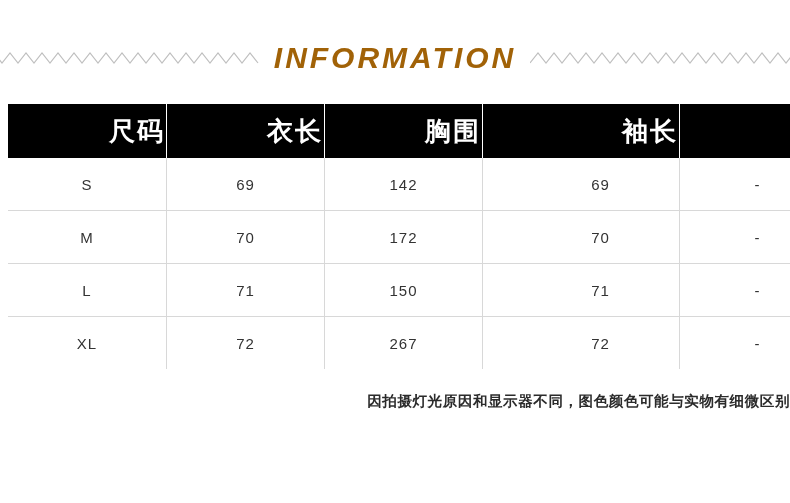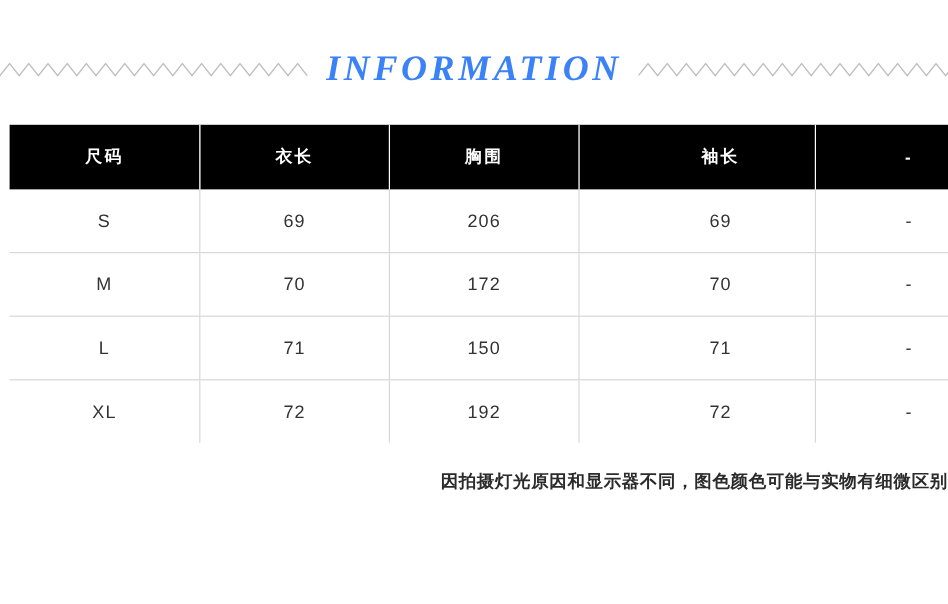--- a/index.html
+++ b/index.html
@@ -33,51 +33,51 @@
   }
   .zigzag {
     flex: 0 0 auto;
     height: 22px;
     width: 290px;
     color: #bfbfbf;
   }
   .zigzag svg { display: block; }
   .title {
     flex: 0 0 auto;
-    font-family: Liberation Serif, serif;
+    font-family: Liberation Sans, sans-serif;
     font-size: 30px;
     font-style: italic;
     font-weight: bold;
     letter-spacing: 3px;
-    color: #3b82f6;
+    color: #a16207;
     padding: 0 14px;
     white-space: nowrap;
   }
 
   
   .table-wrap {
     position: absolute;
     top: 104px;
     left: 8px;
     width: 774px;
   }
   table.size-table {
     border-collapse: collapse;
     width: 774px;
     table-layout: fixed;
   }
   table.size-table thead th {
     background: #000000;
     color: #ffffff;
-    font-size: 14px;
+    font-size: 26px;
     font-weight: bold;
     height: 52px;
     border-right: 1px solid #ffffff;
     letter-spacing: 2px;
-    text-align: center;
+    text-align: right;
     vertical-align: middle;
   }
   table.size-table thead th:last-child {
     border-right: none;
   }
   table.size-table tbody td {
     height: 50px;
     font-size: 15px;
     color: #333;
     text-align: center;
@@ -146,42 +146,42 @@
           <th class="col-1">衣长</th>
           <th class="col-2">胸围</th>
           <th class="col-3">袖长</th>
           <th class="col-4">-</th>
         </tr>
       </thead>
       <tbody>
         <tr>
           <td class="col-0">S</td>
           <td class="col-1">69</td>
-          <td class="col-2">206</td>
+          <td class="col-2">142</td>
           <td class="col-3">69</td>
           <td class="col-4">-</td>
         </tr>
         <tr>
           <td class="col-0">M</td>
           <td class="col-1">70</td>
           <td class="col-2">172</td>
           <td class="col-3">70</td>
           <td class="col-4">-</td>
         </tr>
         <tr>
           <td class="col-0">L</td>
           <td class="col-1">71</td>
           <td class="col-2">150</td>
           <td class="col-3">71</td>
           <td class="col-4">-</td>
         </tr>
         <tr>
           <td class="col-0">XL</td>
           <td class="col-1">72</td>
-          <td class="col-2">192</td>
+          <td class="col-2">267</td>
           <td class="col-3">72</td>
           <td class="col-4">-</td>
         </tr>
       </tbody>
     </table>
   </div>
 
   <div class="notes">
     <div class="note-line">因拍摄灯光原因和显示器不同，图色颜色可能与实物有细微区别</div>
   </div>

